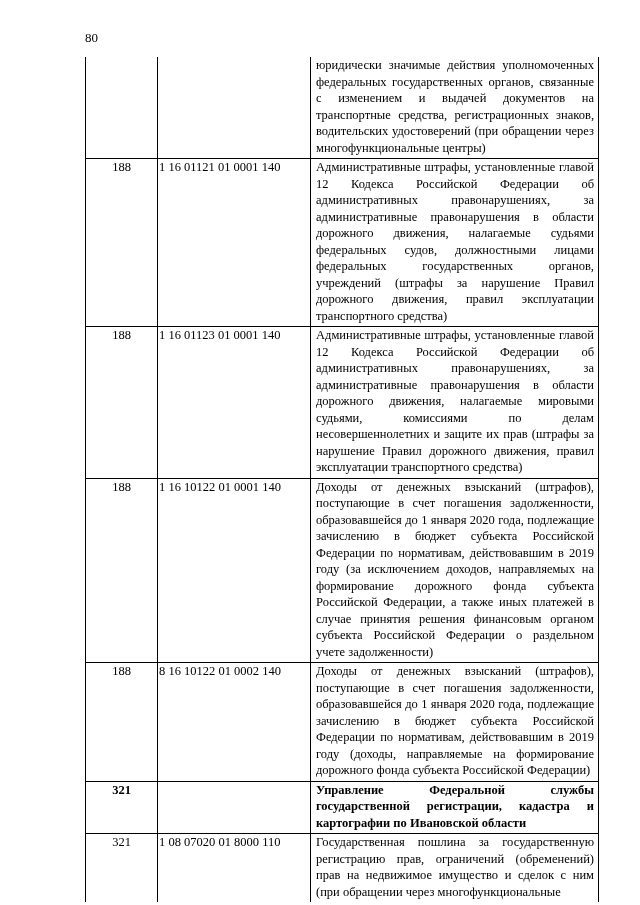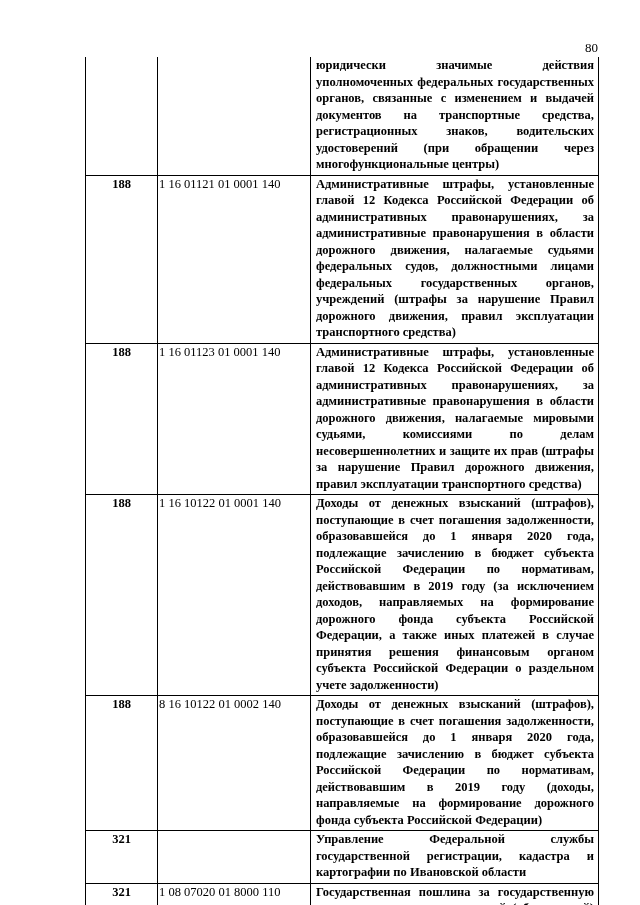--- a/index.html
+++ b/index.html
@@ -13,24 +13,24 @@
   }
   .page {
     position: relative;
     width: 640px;
     height: 905px;
     overflow: hidden;
     background: #ffffff;
   }
   .page-number {
     position: absolute;
-    top: 40px;
+    top: 30px;
     left: 85px;
     width: 513px;
-    text-align: right;
+    text-align: left;
     font-size: 13px;
   }
   table.budget-table {
     position: absolute;
     top: 57px;
     left: 85px;
     width: 513px;
     border-collapse: collapse;
     table-layout: fixed;
   }
@@ -39,23 +39,23 @@
   col.c3 { width: 288px; }
   td {
     border: 1px solid #000000;
     vertical-align: top;
     font-size: 12.5px;
     line-height: 16.5px;
     padding: 0 3px 2px 3px;
   }
   tr.first-row td { border-top: none; }
   tr.last-row td  { border-bottom: none; }
-  td.code-cell { text-align: center; font-weight: bold; }
+  td.code-cell { text-align: center; }
   td.kbk-cell  { text-align: left; white-space: nowrap; padding-left: 1px; padding-right: 1px; }
-  td.desc-cell { text-align: justify; padding-left: 5px; padding-right: 4px; font-weight: bold; }
+  td.desc-cell { text-align: justify; padding-left: 5px; padding-right: 4px; }
   tr.bold-row td { font-weight: bold; }
 </style>
 </head>
 <body>
 
 <div class="page">
   <div class="page-number">80</div>
 
   <table class="budget-table">
     <colgroup>

